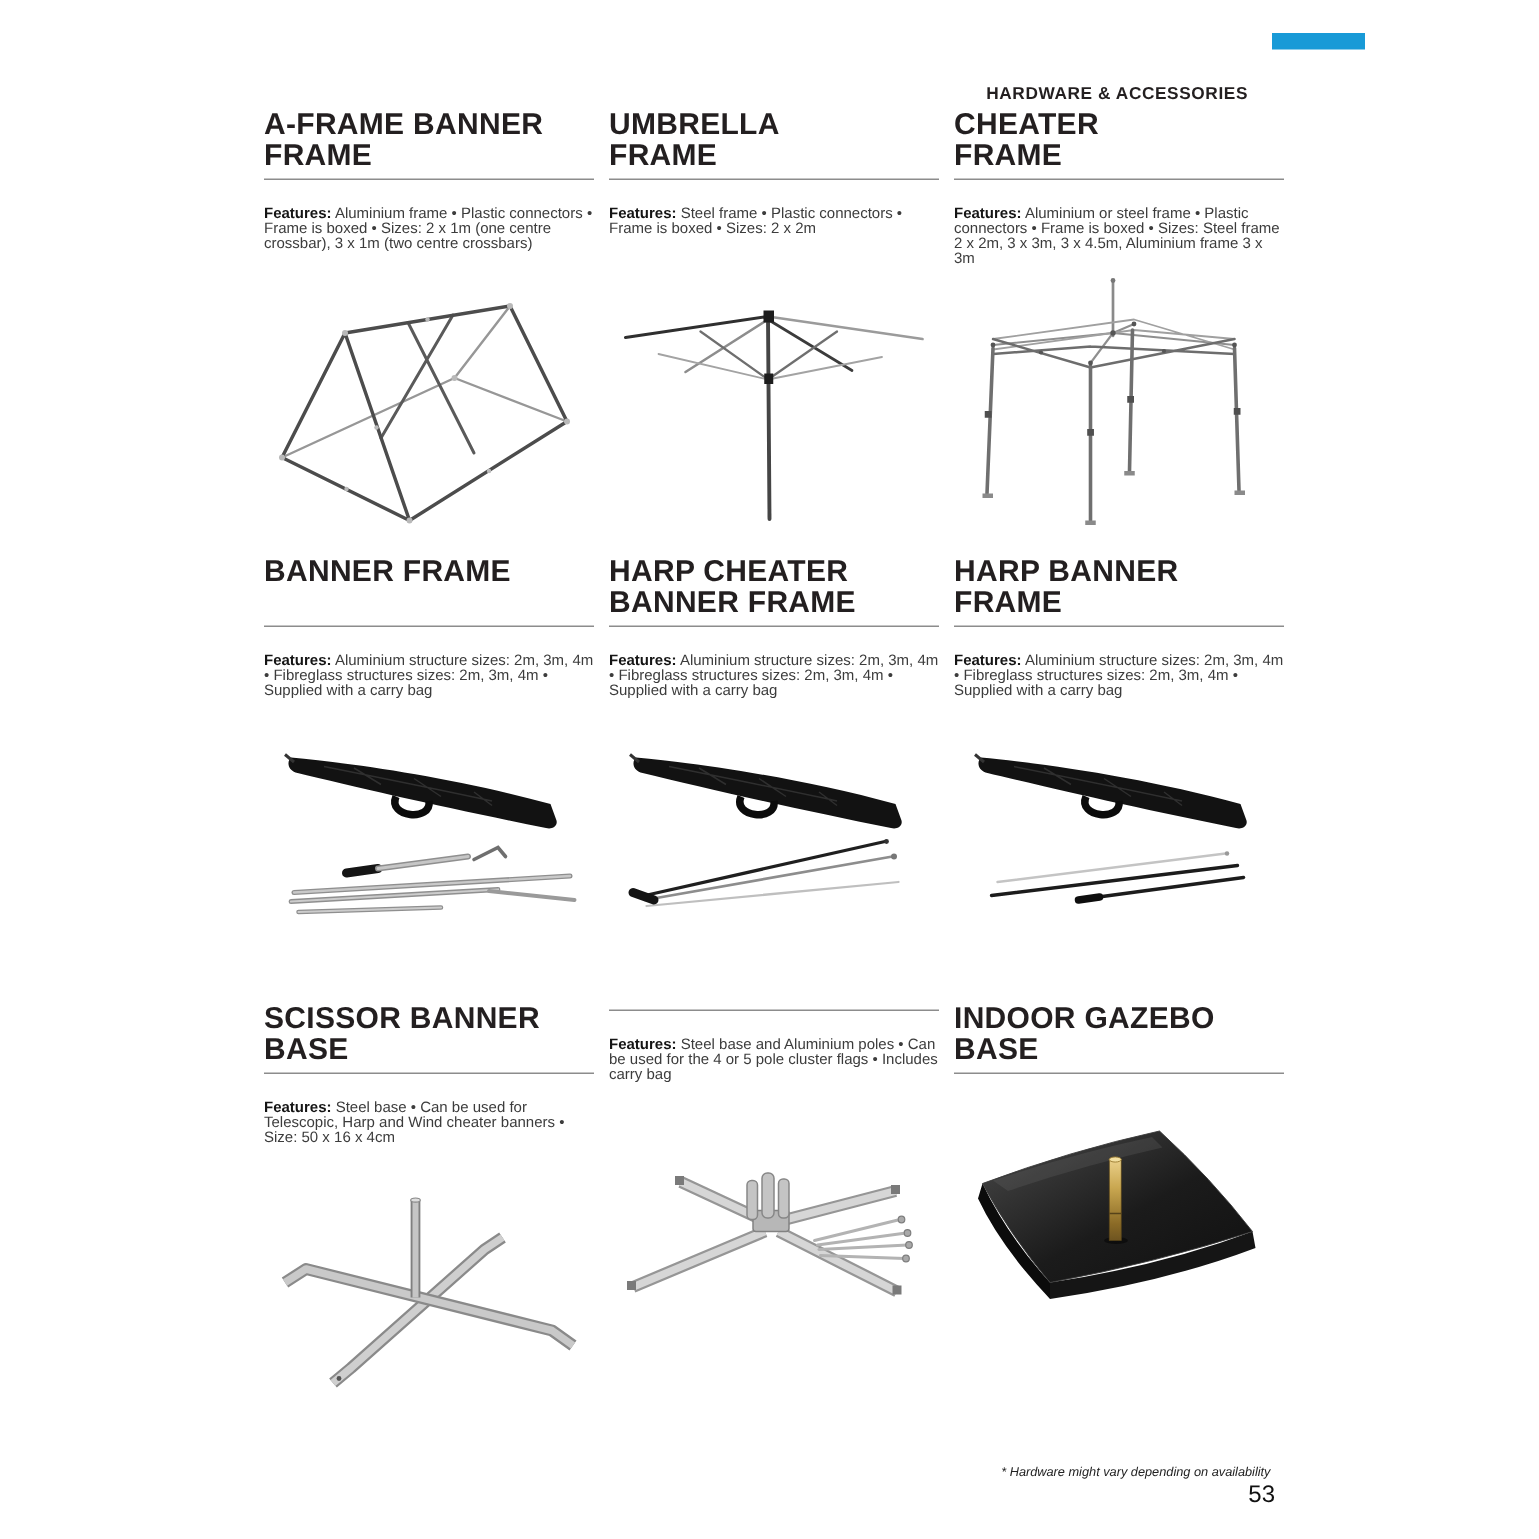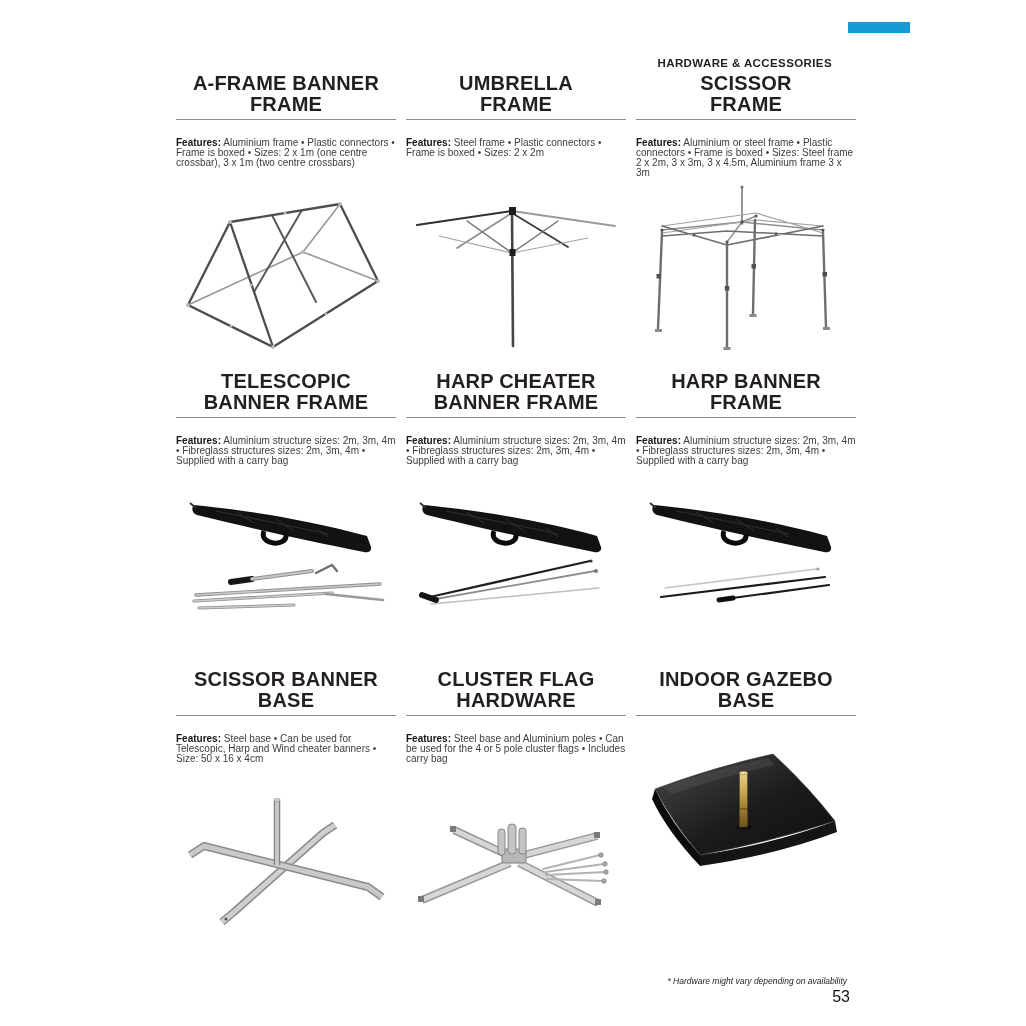--- a/index.html
+++ b/index.html
@@ -9,21 +9,21 @@
   }
   .hdr-title{
     position:absolute;top:21px;right:194px;font-size:11.5px;font-weight:700;
     letter-spacing:.4px;color:#231f20;white-space:nowrap;margin-top:36px;
   }
   .hdr-bar{position:absolute;top:22px;left:848px;width:62px;height:11px;}
   .row{position:absolute;left:176px;display:flex;gap:10px;}
   .row1{top:73px}.row2{top:371px}.row3{top:669px}
   .cell{width:220px;}
   .title{margin:0;font-size:20px;line-height:21px;font-weight:800;color:#231f20;
-    letter-spacing:.2px;height:42px;text-align:center;}
+    letter-spacing:.2px;height:42px;}
   .title span{display:block;}
   .sep{border:none;border-top:1px solid #8c8c8c;margin:4px 0 0 0;height:0;}
   .features{margin:18px 0 0 0;font-size:10px;line-height:10px;color:#3c3c3c;height:32px;}
   .features b{color:#151515;}
   .img{position:relative;}
   .row1 .img{margin-top:4px;height:195px;}
   .row2 .img{margin-top:13px;height:165px;}
   .row3 .img{margin-top:7px;height:185px;}
   .img svg{display:block;}
   .foot-note{position:absolute;top:976px;right:179px;font-size:8.5px;font-style:italic;color:#222;}
@@ -96,21 +96,21 @@
             <line x1="106" y1="79" x2="182" y2="64" stroke="#a3a3a3" stroke-width="1.2"></line>
           </g>
           <rect x="103" y="33" width="7" height="8" fill="#1d1d1d"></rect>
           <rect x="103.5" y="75" width="6" height="7" fill="#1d1d1d"></rect>
         </svg>
       </div>
     </section>
 
     <section class="cell">
       <h2 class="title">
-        <span>SCISSOR</span>
+        <span>CHEATER</span>
         <span>FRAME</span>
       </h2>
       <hr class="sep">
       <p class="features">
         <b>Features:</b>
         <span>Aluminium or steel frame • Plastic connectors • Frame is boxed • Sizes: Steel frame 2 x 2m, 3 x 3m, 3 x 4.5m, Aluminium frame 3 x 3m</span>
       </p>
       <div class="img">
         <svg width="220" height="195" viewBox="0 0 220 195">
           <g fill="none" stroke-linecap="round">
@@ -144,21 +144,20 @@
           </g>
         </svg>
       </div>
     </section>
   </div>
 
   <div class="row row2">
 
     <section class="cell">
       <h2 class="title">
-        <span>TELESCOPIC</span>
         <span>BANNER FRAME</span>
       </h2>
       <hr class="sep">
       <p class="features">
         <b>Features:</b>
         <span>Aluminium structure sizes: 2m, 3m, 4m • Fibreglass structures sizes: 2m, 3m, 4m • Supplied with a carry bag</span>
       </p>
       <div class="img">
         <svg width="220" height="165" viewBox="0 0 220 165">
           <path d="M18,24 C60,28 125,37 191,55 L195,66 C196,70 192,72 188,71 C128,59 66,45 21,34 C16,32 15,27 18,24 Z" fill="#121212"></path>
@@ -260,24 +259,20 @@
             <line x1="101" y1="27" x2="101" y2="92" stroke="#808080" stroke-width="6.5"></line>
             <line x1="101" y1="27" x2="101" y2="92" stroke="#c6c6c6" stroke-width="4"></line>
           </g>
           <ellipse cx="101" cy="27" rx="3.2" ry="1.4" fill="#dedede" stroke="#888" stroke-width="0.7"></ellipse>
           <circle cx="50" cy="146" r="1.6" fill="#555"></circle>
         </svg>
       </div>
     </section>
 
     <section class="cell">
-      <h2 class="title">
-        <span>CLUSTER FLAG</span>
-        <span>HARDWARE</span>
-      </h2>
       <hr class="sep">
       <p class="features">
         <b>Features:</b>
         <span>Steel base and Aluminium poles • Can be used for the 4 or 5 pole cluster flags • Includes carry bag</span>
       </p>
       <div class="img">
         <svg width="220" height="185" viewBox="0 0 220 185">
           <g fill="none" stroke-linecap="butt">
             <path d="M48,57 L106,84 M191,63 L114,83 M16,127 L104,90 M192,130 L113,90" stroke="#969696" stroke-width="8"></path>
             <path d="M48,57 L106,84 M191,63 L114,83 M16,127 L104,90 M192,130 L113,90" stroke="#d6d6d6" stroke-width="5"></path>

